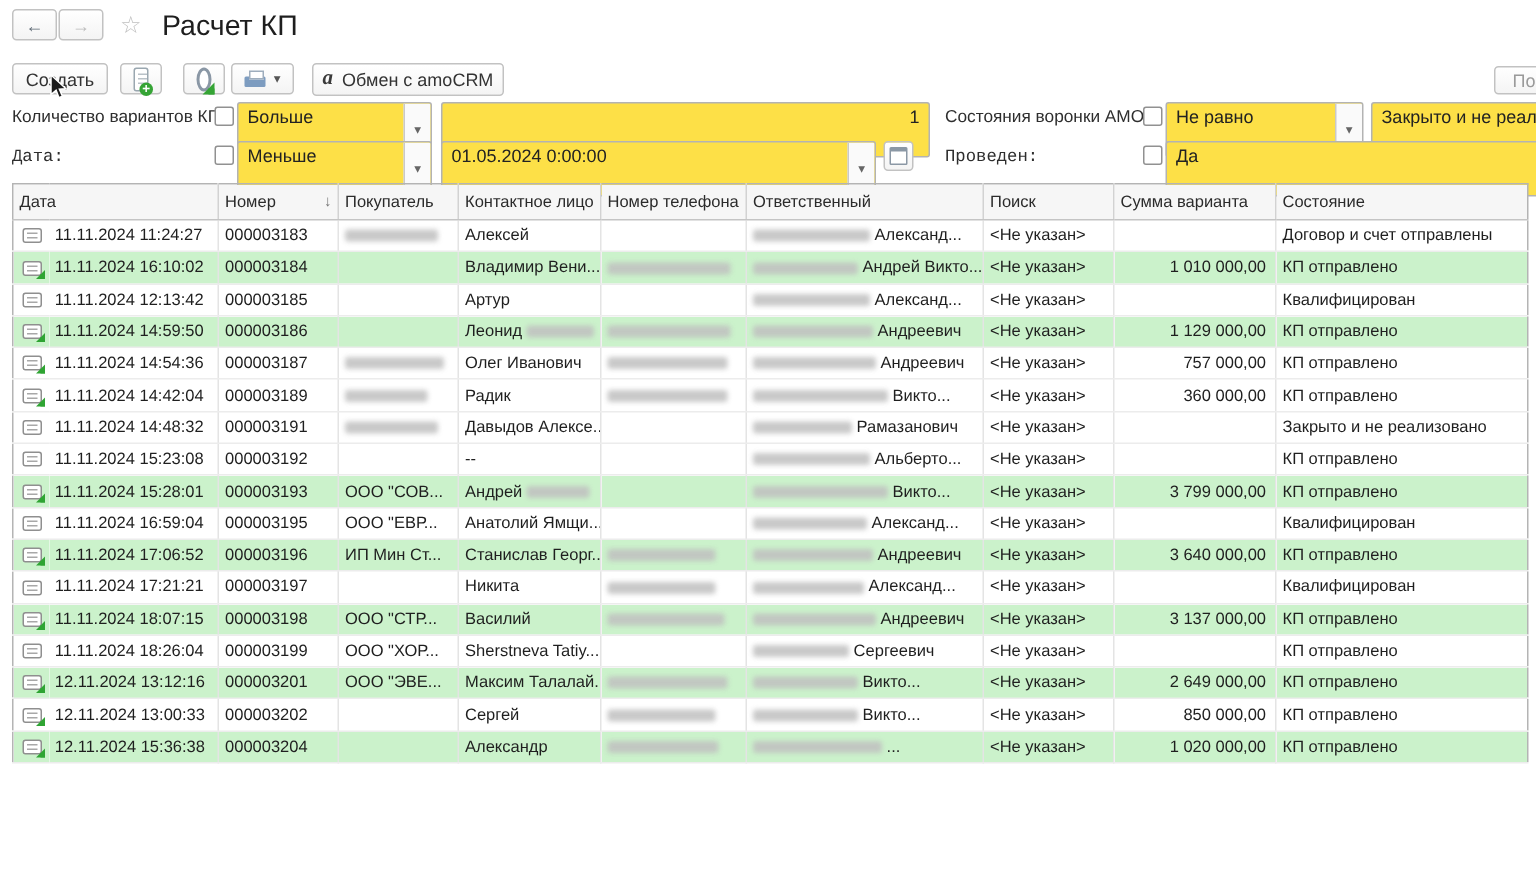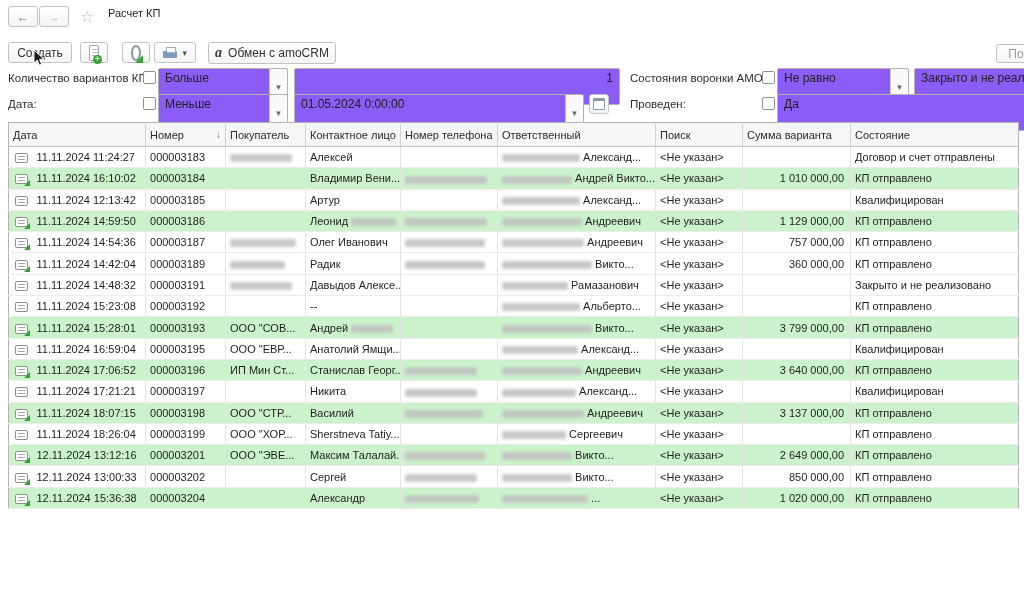--- a/index.html
+++ b/index.html
@@ -10,59 +10,59 @@
   }
   
   .btn{
     position:absolute;box-sizing:border-box;height:21px;
     border:1px solid #c2c2c2;border-radius:3px;background:linear-gradient(#ffffff,#f4f4f4);
     display:flex;align-items:center;justify-content:center;font-size:12px;color:#333;
     padding:0 8px;white-space:nowrap;
   }
   .field,.combo{
     position:absolute;box-sizing:border-box;height:37px;border:1px solid #b3b3b3;border-radius:2px;
-    background:#8b5cf6;font-size:12px;color:#222;padding:2px 6px 0 6px;white-space:nowrap;overflow:hidden;
+    background:#fde047;font-size:12px;color:#222;padding:2px 6px 0 6px;white-space:nowrap;overflow:hidden;
   }
   .combo{padding-right:20px;}
   .combo .dd,.field .dd{
     position:absolute;right:0;top:0;bottom:0;width:17px;border-left:1px solid #c9c9c9;
     display:flex;align-items:center;justify-content:center;color:#666;font-size:9px;background:#fafafa;
   }
   .checkbox{
     position:absolute;width:13px;height:13px;box-sizing:border-box;border:1px solid #919191;
     border-radius:2px;background:#fff;
   }
   .flabel{position:absolute;font-size:11.5px;color:#2e2e2e;white-space:nowrap;}
   .num-right{text-align:right;}
   
   .nav-btn{top:6px;width:30px;}
   .nav-back{left:8px;color:#5f6b76;font-weight:bold;}
   .nav-fwd{left:39px;color:#bcbcbc;font-weight:bold;}
   .star{position:absolute;left:80px;top:7px;font-size:16px;color:#c0c0c0;}
-  .page-title{position:absolute;left:108px;top:7px;font-size:11px;color:#1e1e1e;}
+  .page-title{position:absolute;left:108px;top:7px;font-size:19px;color:#1e1e1e;}
   
   .tb-create{left:8px;top:42px;width:64px;}
   .tb-ico1{left:80px;top:42px;width:28px;}
   .tb-ico2{left:122px;top:42px;width:28px;}
   .tb-print{left:154px;top:42px;width:42px;gap:5px;}
   .tb-amo{left:208px;top:42px;width:128px;height:22px;}
   .amo-a{font-family:"Liberation Serif",serif;font-style:italic;font-weight:bold;font-size:14px;margin-right:6px;color:#3a3a3a;}
   .tb-search{left:996px;top:44px;width:58px;height:19px;color:#9a9a9a;}
   .ddarrow{font-size:9px;color:#555;}
   
   .icon-doc-plus{position:relative;width:11px;height:14px;border:1px solid #9aa7b0;border-radius:2px;background:#fff;}
   .icon-doc-plus i{position:absolute;left:2px;top:3px;width:6px;height:1px;background:#b9c2c8;box-shadow:0 3px 0 #b9c2c8,0 6px 0 #b9c2c8;}
   .icon-doc-plus b{position:absolute;right:-4px;bottom:-4px;width:9px;height:9px;background:#35a435;color:#fff;border-radius:50%;font-size:9px;line-height:9px;text-align:center;font-weight:bold;}
   .icon-interval{position:relative;width:12px;height:12px;border:2px solid #8a97a5;border-radius:50%;background:#fff;}
   .icon-interval b{position:absolute;right:-4px;bottom:-4px;width:0;height:0;border:4px solid transparent;border-bottom-color:#35a435;border-right-color:#35a435;}
   .icon-print{position:relative;width:15px;height:7px;background:#7d9cc0;border-radius:1px;margin-top:4px;}
   .icon-print i{position:absolute;left:3px;top:-4px;width:8px;height:4px;background:#fff;border:1px solid #9eadbd;}
   .icon-cal{width:10px;height:8px;border:1px solid #8b98a5;border-top:3px solid #8b98a5;border-radius:1px;background:#fff;}
   
-  .frow1{top:68px;} .frow2{top:94px;}
+  .frow1{top:68px;} .frow2{top:94px;font-family:Liberation Mono, monospace;}
   
   .grid{
     position:absolute;left:8px;top:122px;width:1010px;border-collapse:collapse;table-layout:fixed;
     font-size:11px;border:1px solid #b4b4b4;
   }
   .grid th{
     background:#f6f6f6;height:24px;font-weight:normal;text-align:left;padding:0 4px;
     border-right:1px solid #d2d2d2;border-bottom:1px solid #c4c4c4;color:#2b2b2b;
     white-space:nowrap;overflow:hidden;box-sizing:border-box;
   }

